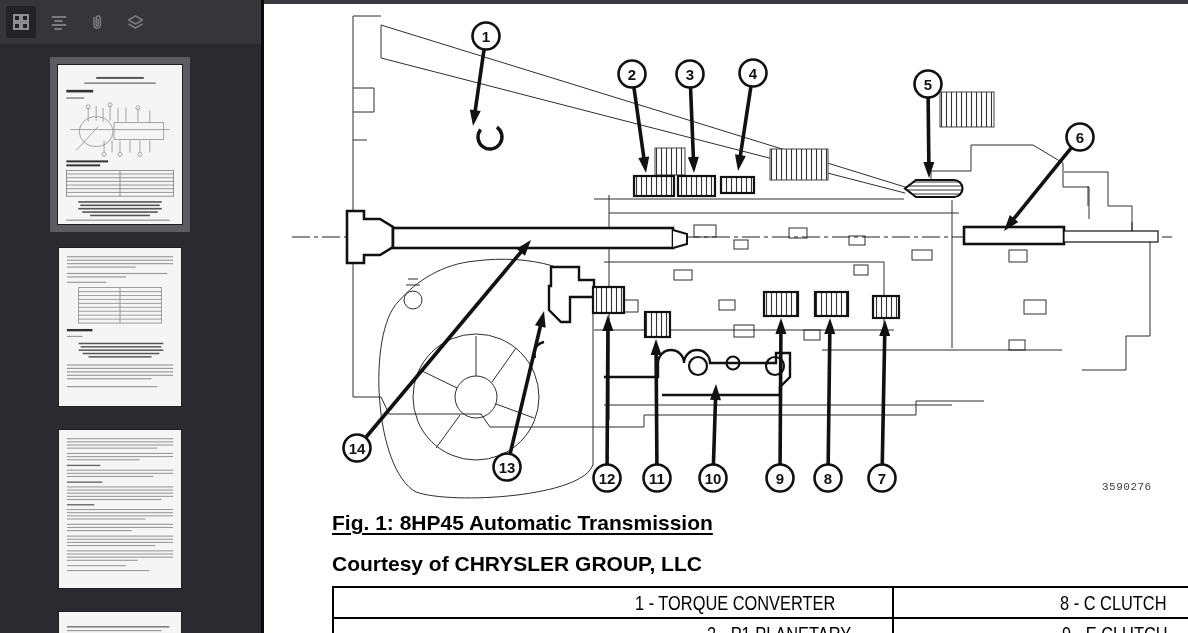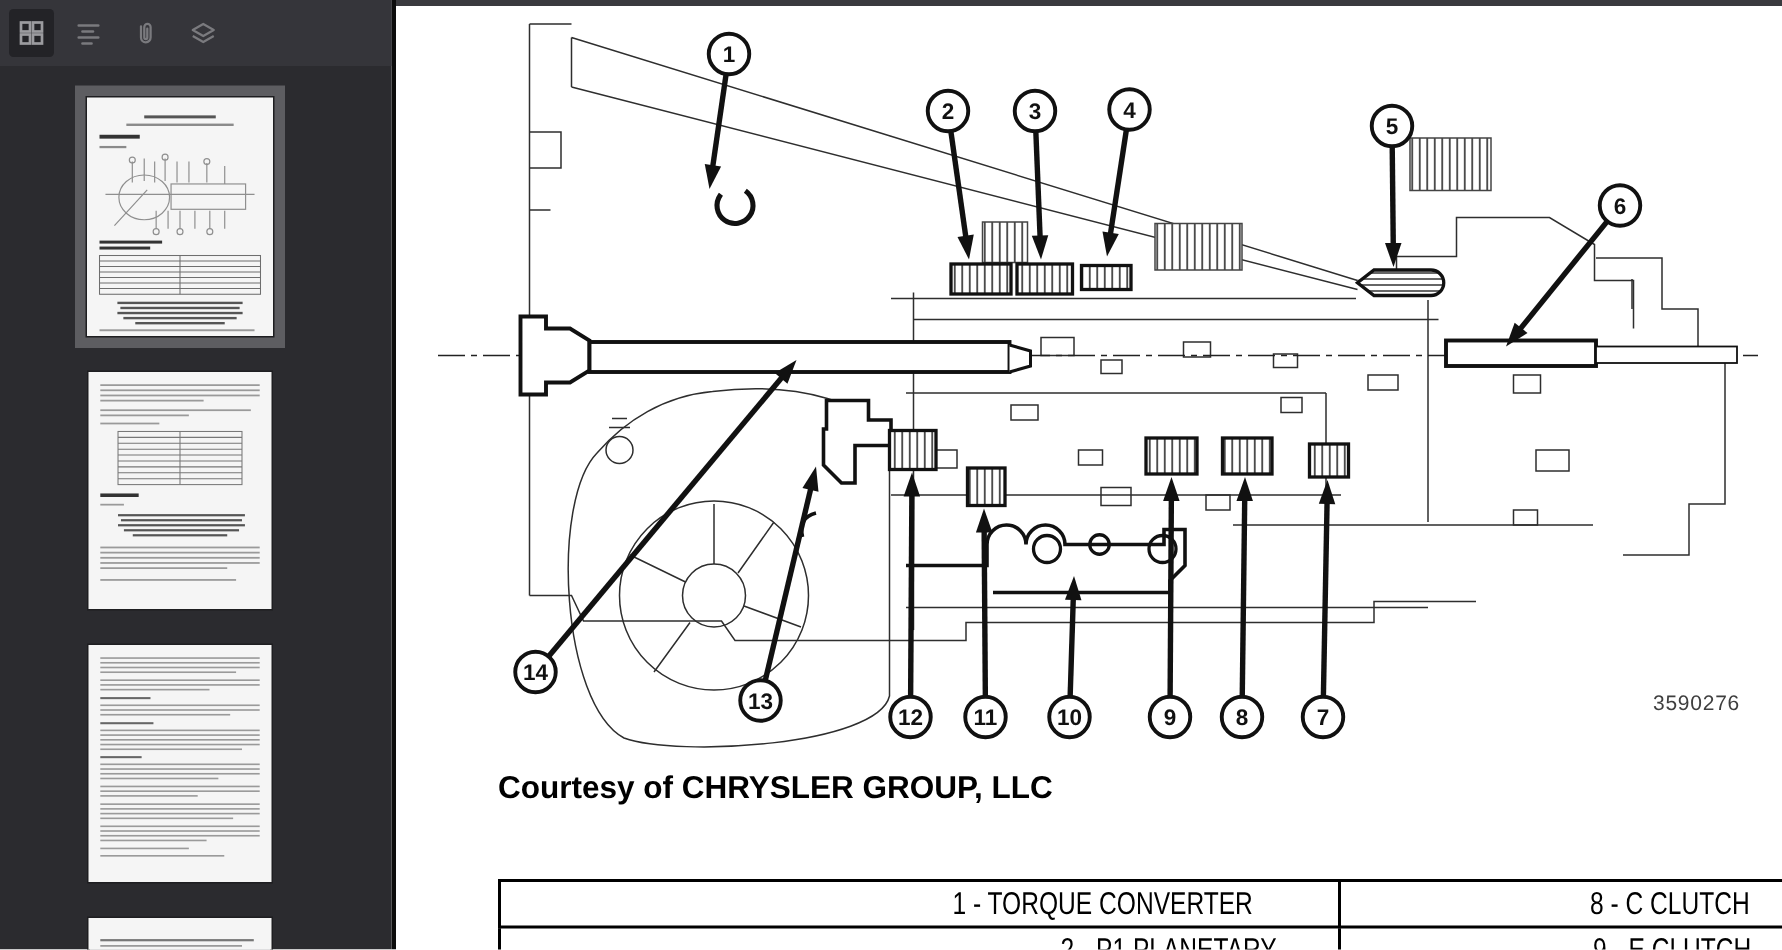--- a/index.html
+++ b/index.html
@@ -38,29 +38,30 @@
   .tp4{left:59px;top:612px;width:122px;height:158px;}
   .thumb-page svg{display:block;width:100%;height:100%;}
 
   
   .content{
     position:relative;width:924px;height:633px;background:#fff;flex:1;
   }
   .content-topbar{position:absolute;top:0;left:0;width:924px;height:4px;background:#3a3a3e;}
   .diagram{position:absolute;top:0;left:0;}
   .partnum{
-    position:absolute;left:838px;top:460px;font-size:14px;color:#3f3f3f;
+    position:absolute;left:838px;top:481px;font-size:11px;color:#3f3f3f;
     letter-spacing:.5px;
+    font-family:Liberation Mono, monospace;
   }
   .caption{position:absolute;left:68px;top:511px;color:#000;}
   .cap1{
     font-size:21px;font-weight:bold;line-height:23px;
     text-decoration:underline;text-decoration-thickness:2px;text-underline-offset:3px;
   }
-  .cap2{font-size:21px;font-weight:bold;line-height:24px;margin-top:3px;text-align:center;}
+  .cap2{font-size:21px;font-weight:bold;line-height:24px;margin-top:18px;}
 
   table.legend{
     position:absolute;left:68px;top:586px;width:853px;
     border-collapse:collapse;table-layout:fixed;
   }
   table.legend td{
     border:2px solid #000;height:29px;padding:0 0 0 4px;vertical-align:middle;
     font-size:21px;color:#000;white-space:nowrap;overflow:hidden;text-align:right;
   }
   td.c1{width:554px;}
@@ -380,20 +381,21 @@
           <line x1="101.98287737529711" y1="437.261847735277" x2="260.58365901764495" y2="247.67010876051643" stroke="#111" stroke-width="3.6"></line>
           <polygon points="267,240 260.9524142465159,255.80116155712156 252.51529460994786,248.74318647653095" fill="#111"></polygon>
           <circle cx="93" cy="448" r="13.5" fill="#fff" stroke="#111" stroke-width="2.6"></circle>
           <text x="93" y="453.5" text-anchor="middle" font-family="&quot;Liberation Sans&quot;, sans-serif" font-size="15" font-weight="bold" fill="#111">14</text>
         </g>
     </svg>
 
     <div class="partnum">3590276</div>
 
     <div class="caption">
+      <div class="cap1">Fig. 1: 8HP45 Automatic Transmission</div>
       <div class="cap2">Courtesy of CHRYSLER GROUP, LLC</div>
     </div>
 
     <table class="legend">
       <tbody>
           <tr>
         <td class="c1">
           <span class="cellTxt">1 - TORQUE CONVERTER</span></td>
         <td class="c2">
           <span class="cellTxt">8 - C CLUTCH</span></td>

